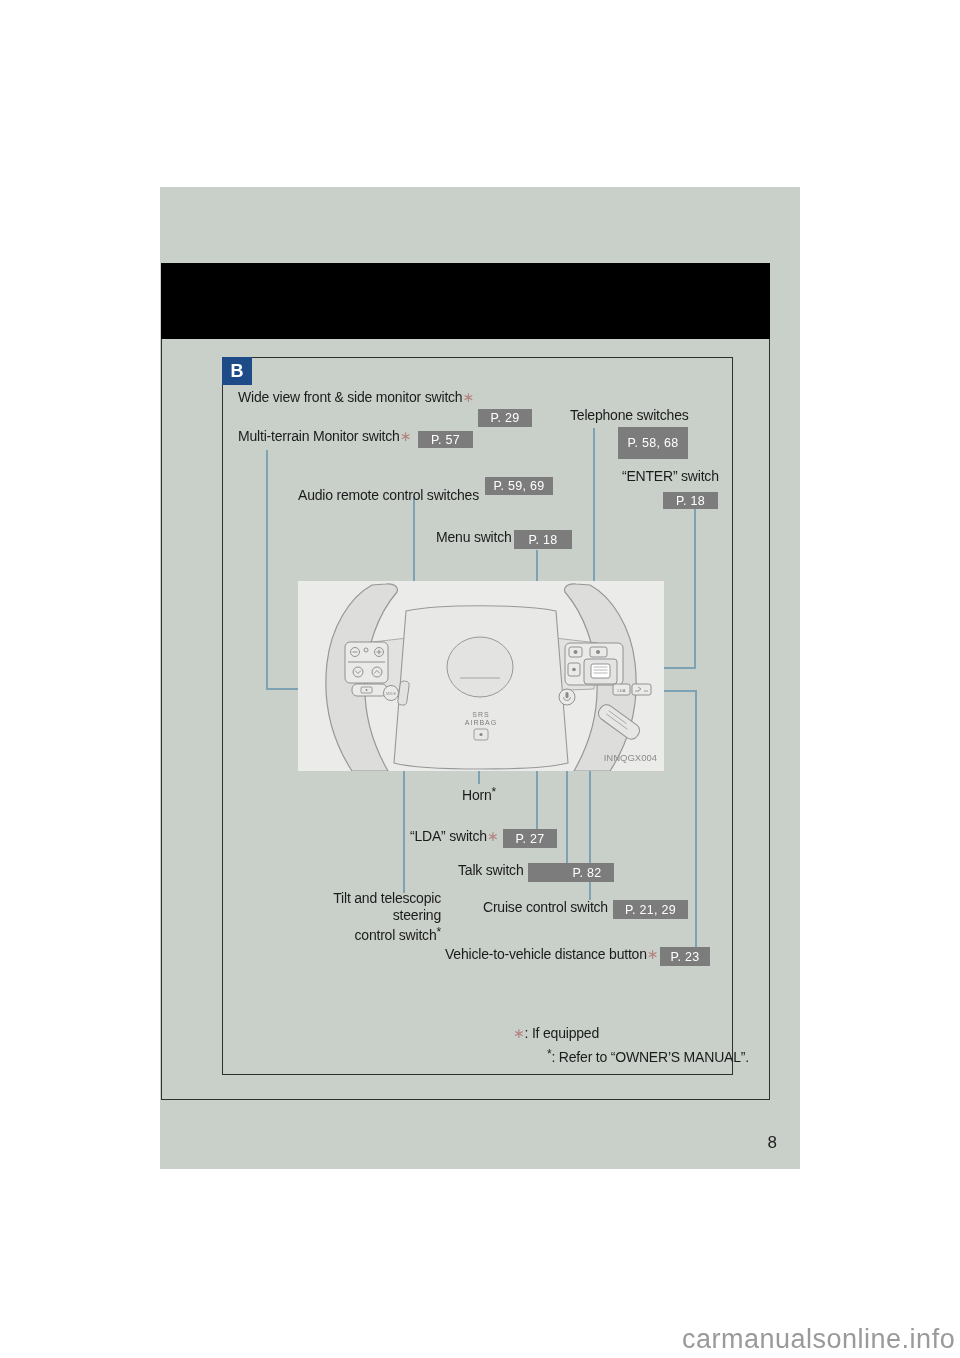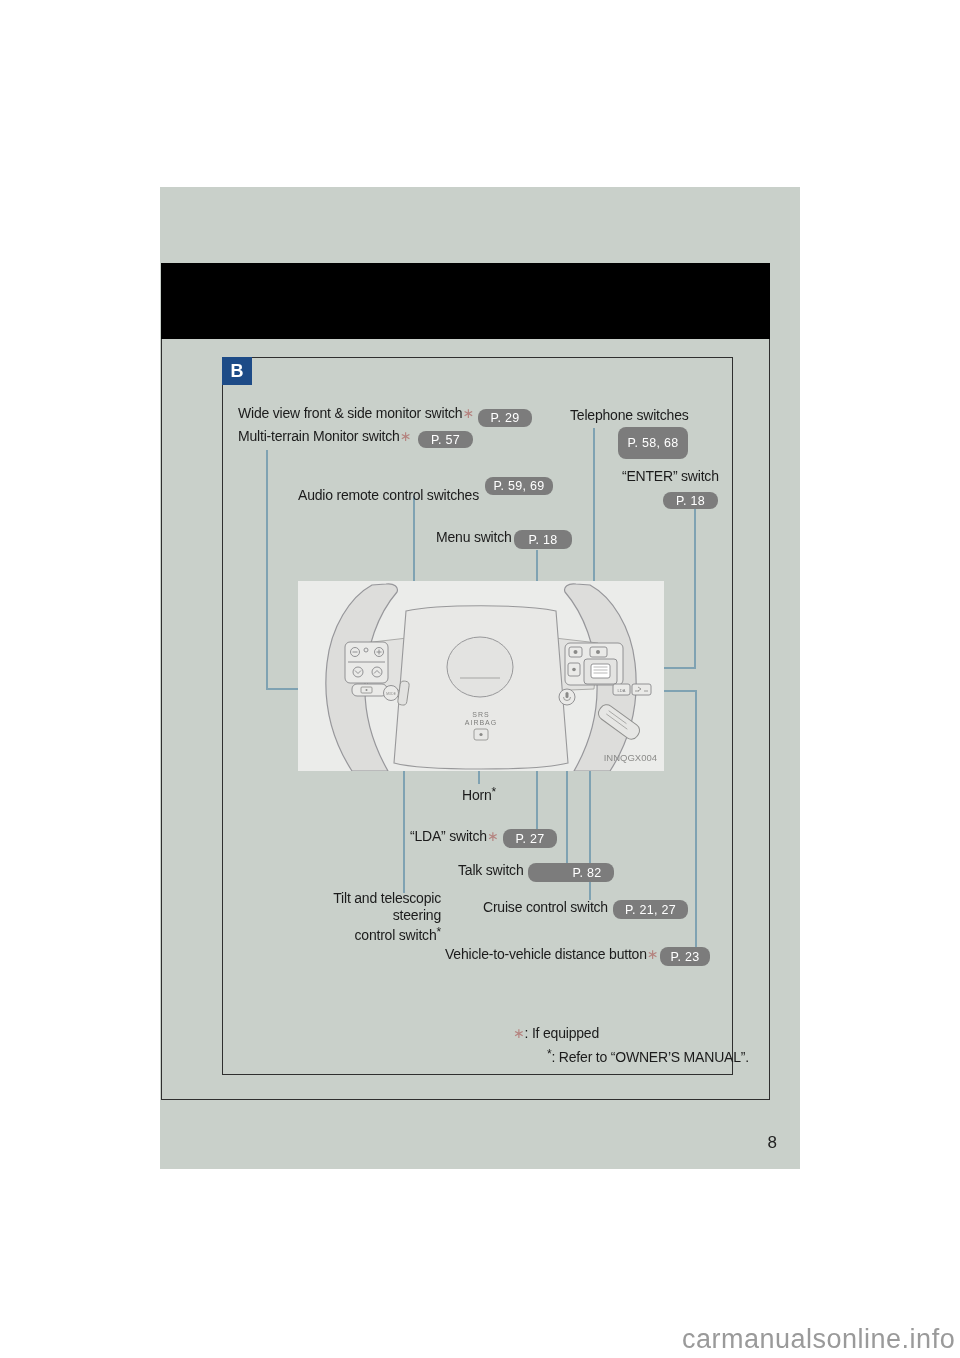--- a/index.html
+++ b/index.html
@@ -22,21 +22,20 @@
   .lbl{
     position:absolute;font-size:14px;color:#1b1b1b;letter-spacing:-0.2px;
     white-space:nowrap;line-height:17px;
   }
   .lbl .ast{color:#b5837f;}
   .sup{font-size:12px;vertical-align:4px;}
   .ref{
     position:absolute;background:#7c7c7c;color:#ffffff;font-size:12.5px;
     letter-spacing:0.3px;display:flex;align-items:center;justify-content:center;
     white-space:nowrap;
-    border-radius:8px;
   }
   .tilt-block{text-align:right;width:158px;white-space:normal;}
   
   .ln{position:absolute;background:#7fa2b2;}
   .ar{position:absolute;width:0;height:0;border-style:solid;}
   .ar-r{border-width:4px 0 4px 8px;border-color:transparent transparent transparent #7fa2b2;}
   .ar-l{border-width:4px 8px 4px 0;border-color:transparent #7fa2b2 transparent transparent;}
   .ar-u{border-width:0 4px 8px 4px;border-color:transparent transparent #7fa2b2 transparent;}
   
   .wheel-img{left:298px;top:581px;width:366px;height:190px;background:#ebecea;}
@@ -158,21 +157,21 @@
   <rect x="267.5" y="111" width="3" height="6" rx="1.5" fill="#8a8a88"></rect>
   <path d="M265.5,116 a3.5,3.5 0 0 0 7,0" stroke="#8a8a88" stroke-width="0.8" fill="none"></path>
 
   <g transform="rotate(36 318 140)">
     <rect x="298" y="131" width="46" height="16" rx="7" fill="#e6e6e4" stroke="#90908e" stroke-width="1"></rect>
     <path d="M306,136 h22 M306,140 h26" stroke="#a0a09e" stroke-width="0.8" fill="none"></path>
   </g>
   <text x="359" y="180" text-anchor="end" font-family="Liberation Sans, sans-serif" font-size="9.5" fill="#8c8c8a">INNQGX004</text>
 </svg>
 
-<div class="lbl" style="left:238px;top:405px;text-align:center;">
+<div class="lbl" style="left:238px;top:389px;text-align:center;">
   <span>Wide view front &amp; side monitor switch</span><span class="ast">∗</span>
 </div>
 <div class="ref" style="left:478px;top:409px;width:54px;height:18px;">P. 29</div>
 
 <div class="lbl" style="left:238px;top:428px;">
   <span>Multi-terrain Monitor switch</span><span class="ast">∗</span>
 </div>
 <div class="ref" style="left:418px;top:431px;width:55px;height:17px;">P. 57</div>
 
 <div class="lbl" style="left:570px;top:407px;">
@@ -210,21 +209,21 @@
 <div class="ref" style="left:528px;top:863px;width:54px;height:19px;padding-left:32px;">P. 82</div>
 
 <div class="lbl tilt-block" style="left:283px;top:890px;">
   <span>Tilt and telescopic steering</span><br>
   <span>control switch</span><span class="sup">*</span>
 </div>
 
 <div class="lbl" style="left:483px;top:899px;">
   <span>Cruise control switch</span>
 </div>
-<div class="ref" style="left:613px;top:900px;width:75px;height:19px;">P. 21, 27</div>
+<div class="ref" style="left:613px;top:900px;width:75px;height:19px;">P. 21, 29</div>
 
 <div class="lbl" style="left:445px;top:946px;">
   <span>Vehicle-to-vehicle distance button</span><span class="ast">∗</span>
 </div>
 <div class="ref" style="left:660px;top:947px;width:50px;height:19px;">P. 23</div>
 
 <div class="lbl" style="left:513px;top:1025px;">
   <span class="ast">∗</span><span>: If equipped</span>
 </div>
 <div class="lbl" style="left:511px;top:1046px;margin-left:36px;">

